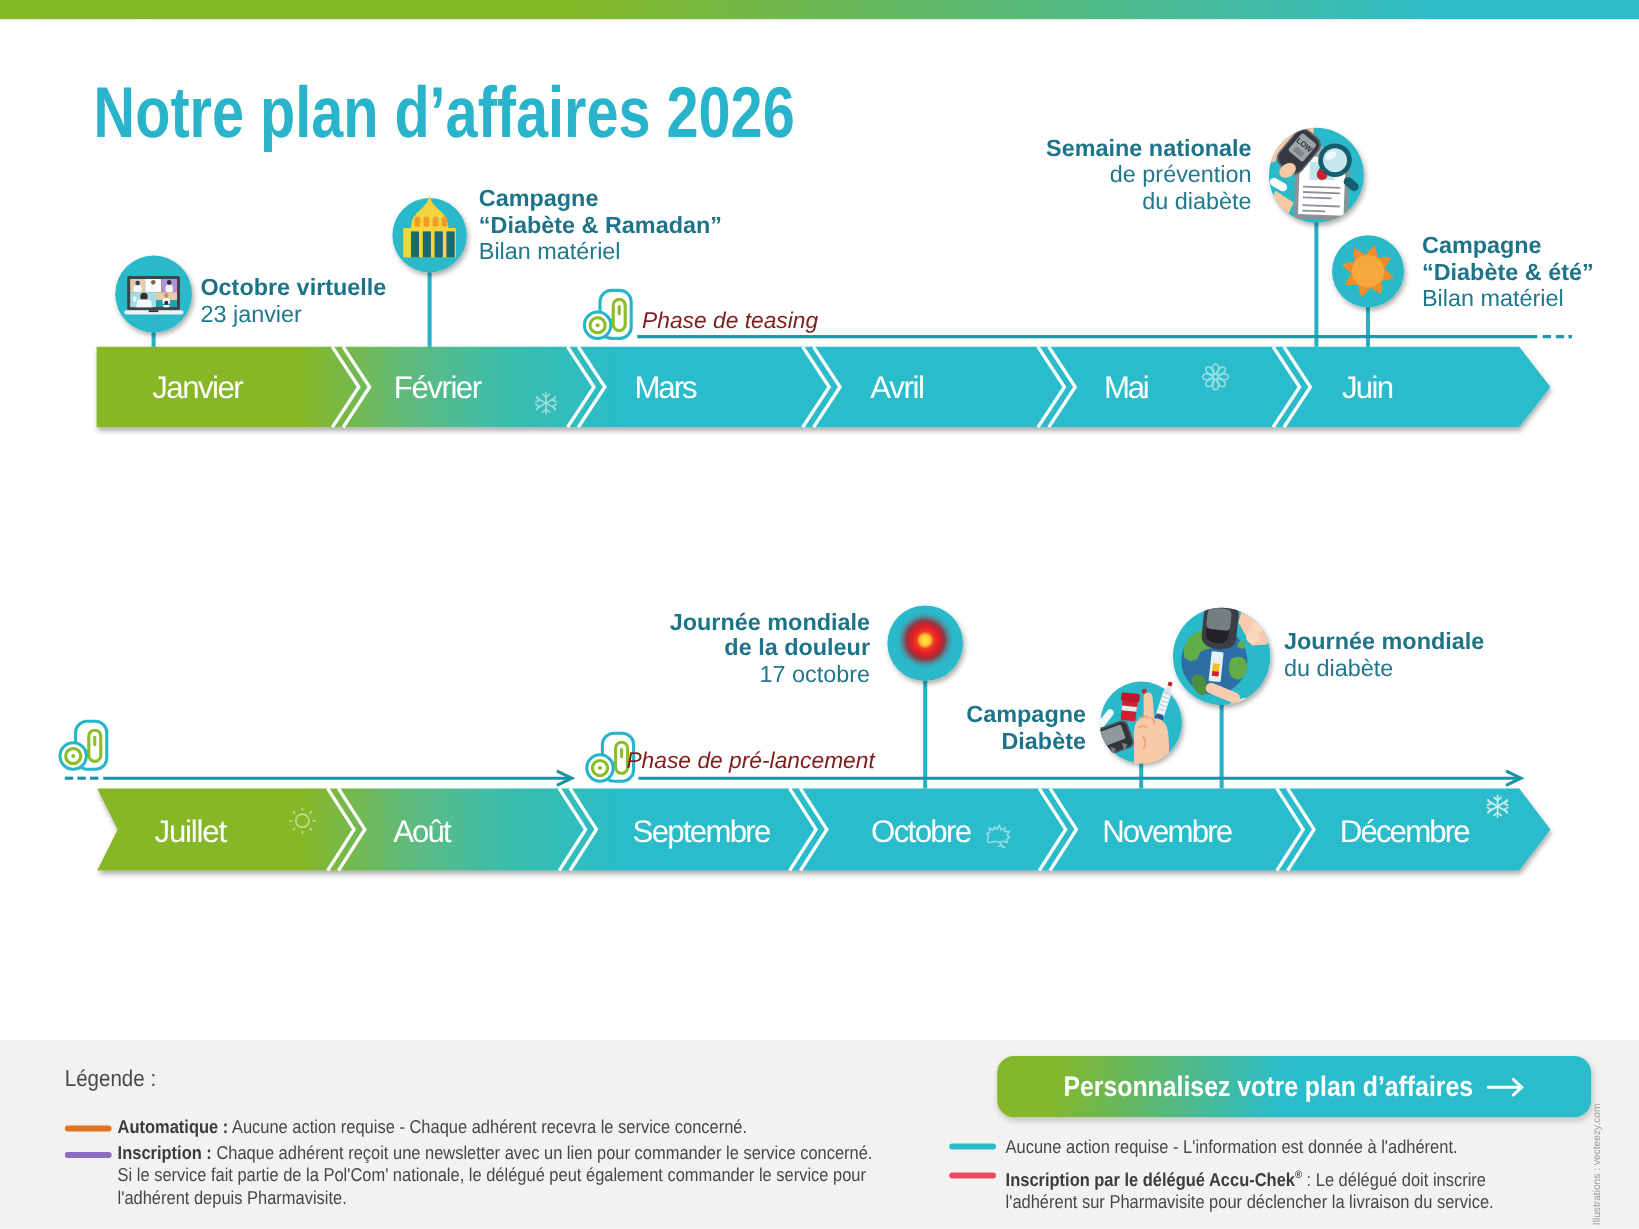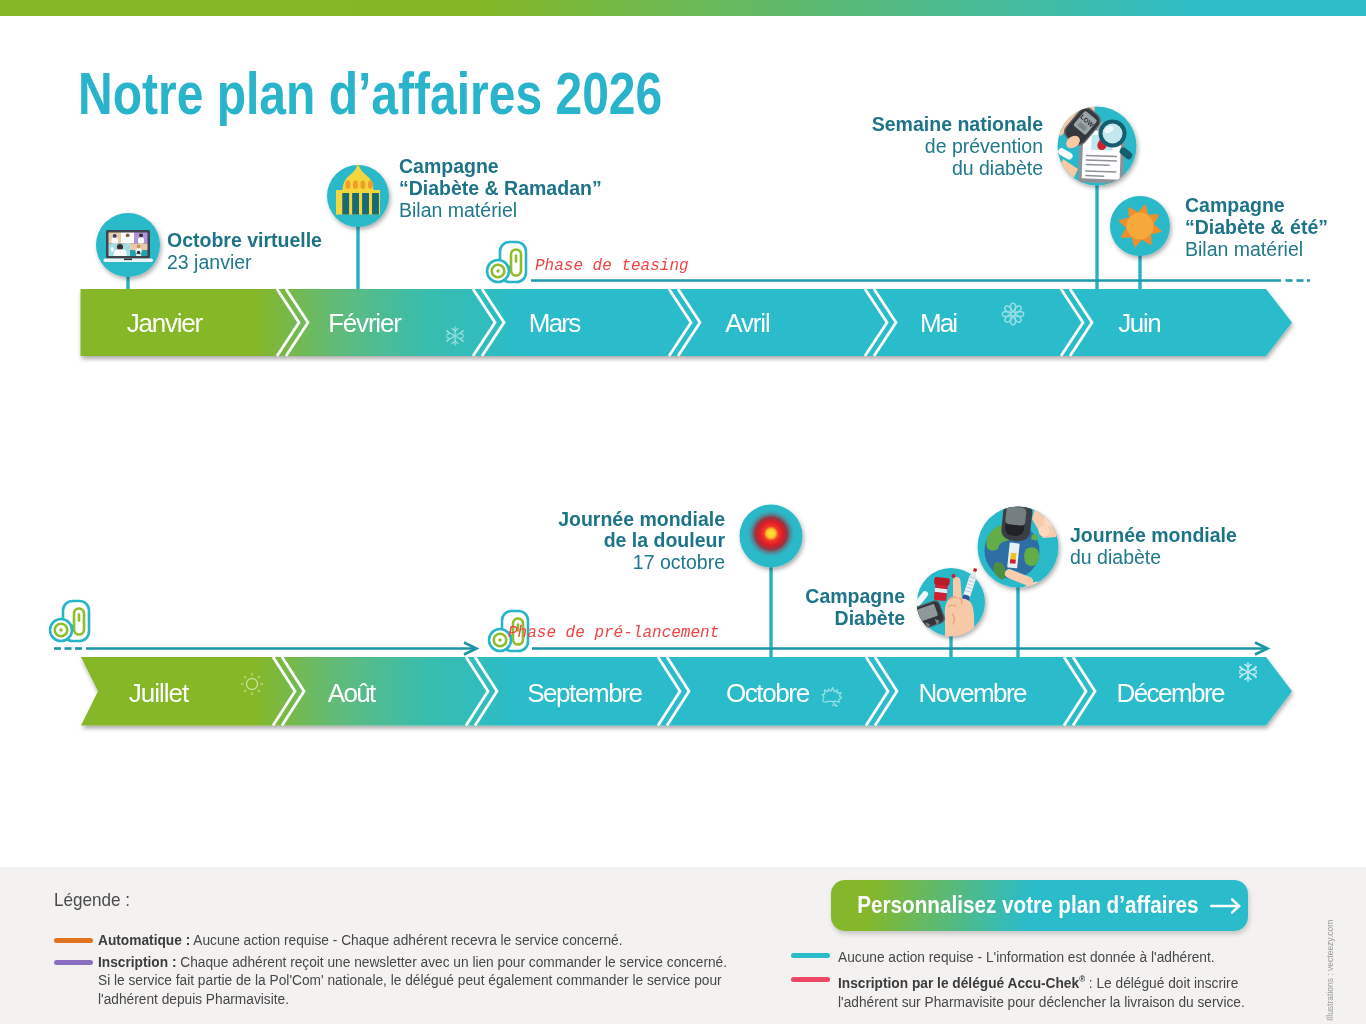--- a/index.html
+++ b/index.html
@@ -4,26 +4,26 @@
 <style>
   html,body{margin:0;padding:0;}
   body{width:1366px;height:1024px;overflow:hidden;background:#ffffff;
        font-family:"Liberation Sans", sans-serif;position:relative;}
   .abs{position:absolute;}
   #topbar{left:0;top:0;width:1366px;height:16px;
     background:linear-gradient(90deg,#85b825 0%,#84b726 35%,#2ebdc8 88%,#2ebdc8 100%);}
   #title{left:78px;top:59px;font-size:60px;font-weight:bold;color:#29b4cb;transform:scaleX(0.80);transform-origin:left top;white-space:nowrap;}
   .evlabel{color:#20788c;font-size:19.5px;line-height:21.8px;}
   .evlabel b{font-weight:bold;color:#1d7388;}
-  .phase{color:#ef4444;font-size:16px;font-style:italic;font-family:Liberation Mono, monospace;}
+  .phase{color:#7f1d1d;font-size:19px;font-style:italic;}
   #legend{left:0;top:867px;width:1366px;height:157px;background:#f3f2f1;}
   .leg-line{height:5px;border-radius:2.5px;width:39px;}
   .legtxt{font-size:15.5px;color:#474747;line-height:18.5px;transform:scaleX(0.885);transform-origin:left top;white-space:nowrap;}
   .legtxt b{color:#3c3c3c;}
-  #btn{left:831px;top:880px;width:417px;height:51px;border-radius:14px;
+  #btn{left:831px;top:880px;width:495px;height:51px;border-radius:14px;
     background:linear-gradient(100deg,#84b72a 10%,#2abccb 48%);
     box-shadow:1px 3px 5px rgba(0,0,0,0.18);
     color:#ffffff;font-size:23.5px;font-weight:bold;text-align:center;line-height:51px;white-space:nowrap;}
   #btn span{display:inline-block;transform:scaleX(0.88);transform-origin:center;}
   #watermark{left:1325px;top:1021px;font-size:8.5px;color:#9a9a9a;
     transform:rotate(-90deg);transform-origin:0 0;white-space:nowrap;width:300px;}
 </style>
 </head>
 <body>
 <div id="topbar" class="abs"></div>
@@ -415,21 +415,21 @@
 
 <div class="abs evlabel" style="left:167px;top:230px;"><b>Octobre virtuelle</b><br>23 janvier</div>
 <div class="abs evlabel" style="left:399px;top:156px;"><b>Campagne<br>“Diabète &amp; Ramadan”</b><br>Bilan matériel</div>
 <div class="abs evlabel" style="left:843px;top:114px;width:200px;text-align:right;"><b>Semaine nationale</b><br>de prévention<br>du diabète</div>
 <div class="abs evlabel" style="left:1185px;top:195px;"><b>Campagne<br>“Diabète &amp; été”</b><br>Bilan matériel</div>
 <div class="abs evlabel" style="left:525px;top:508.5px;width:200px;text-align:right;"><b>Journée mondiale<br>de la douleur</b><br>17 octobre</div>
 <div class="abs evlabel" style="left:705px;top:586px;width:200px;text-align:right;"><b>Campagne<br>Diabète</b></div>
 <div class="abs evlabel" style="left:1070px;top:525px;"><b>Journée mondiale</b><br>du diabète</div>
 
 <div class="abs phase" style="left:535px;top:257px;">Phase de teasing</div>
-<div class="abs phase" style="left:508px;top:624px;">Phase de pré-lancement</div>
+<div class="abs phase" style="left:522px;top:624px;">Phase de pré-lancement</div>
 
 <div id="legend" class="abs"></div>
 <div class="abs" style="left:54px;top:889px;font-size:19px;color:#4a4a4a;transform:scaleX(0.9);transform-origin:left top;">Légende :</div>
 <div class="abs leg-line" style="left:54px;top:937.5px;background:#e1731f;"></div>
 <div class="abs legtxt" style="left:98px;top:931px;"><b>Automatique :</b> Aucune action requise - Chaque adhérent recevra le service concerné.</div>
 <div class="abs leg-line" style="left:54px;top:959.5px;background:#8a6fc0;"></div>
 <div class="abs legtxt" style="left:98px;top:952.5px;"><b>Inscription :</b> Chaque adhérent reçoit une newsletter avec un lien pour commander le service concerné.<br>Si le service fait partie de la Pol'Com' nationale, le délégué peut également commander le service pour<br>l'adhérent depuis Pharmavisite.</div>
 <div class="abs leg-line" style="left:791px;top:953px;background:#2bbcca;"></div>
 <div class="abs legtxt" style="left:838px;top:947.5px;">Aucune action requise - L'information est donnée à l'adhérent.</div>
 <div class="abs leg-line" style="left:791px;top:976.5px;background:#ef4866;"></div>

